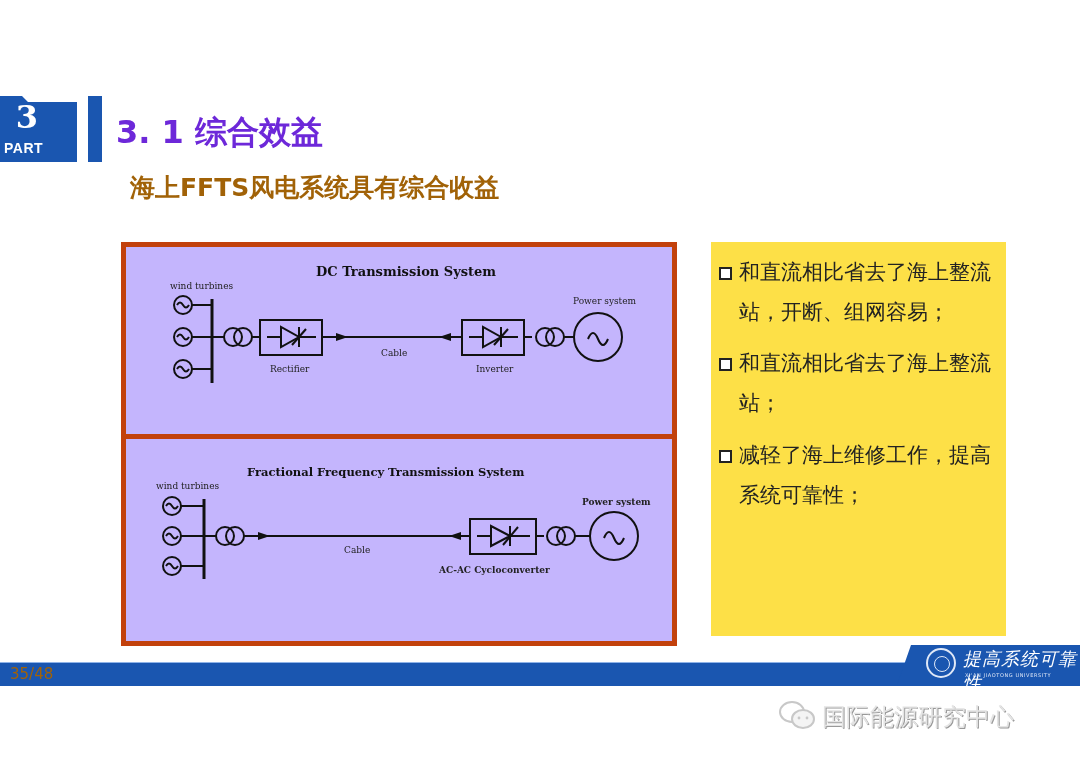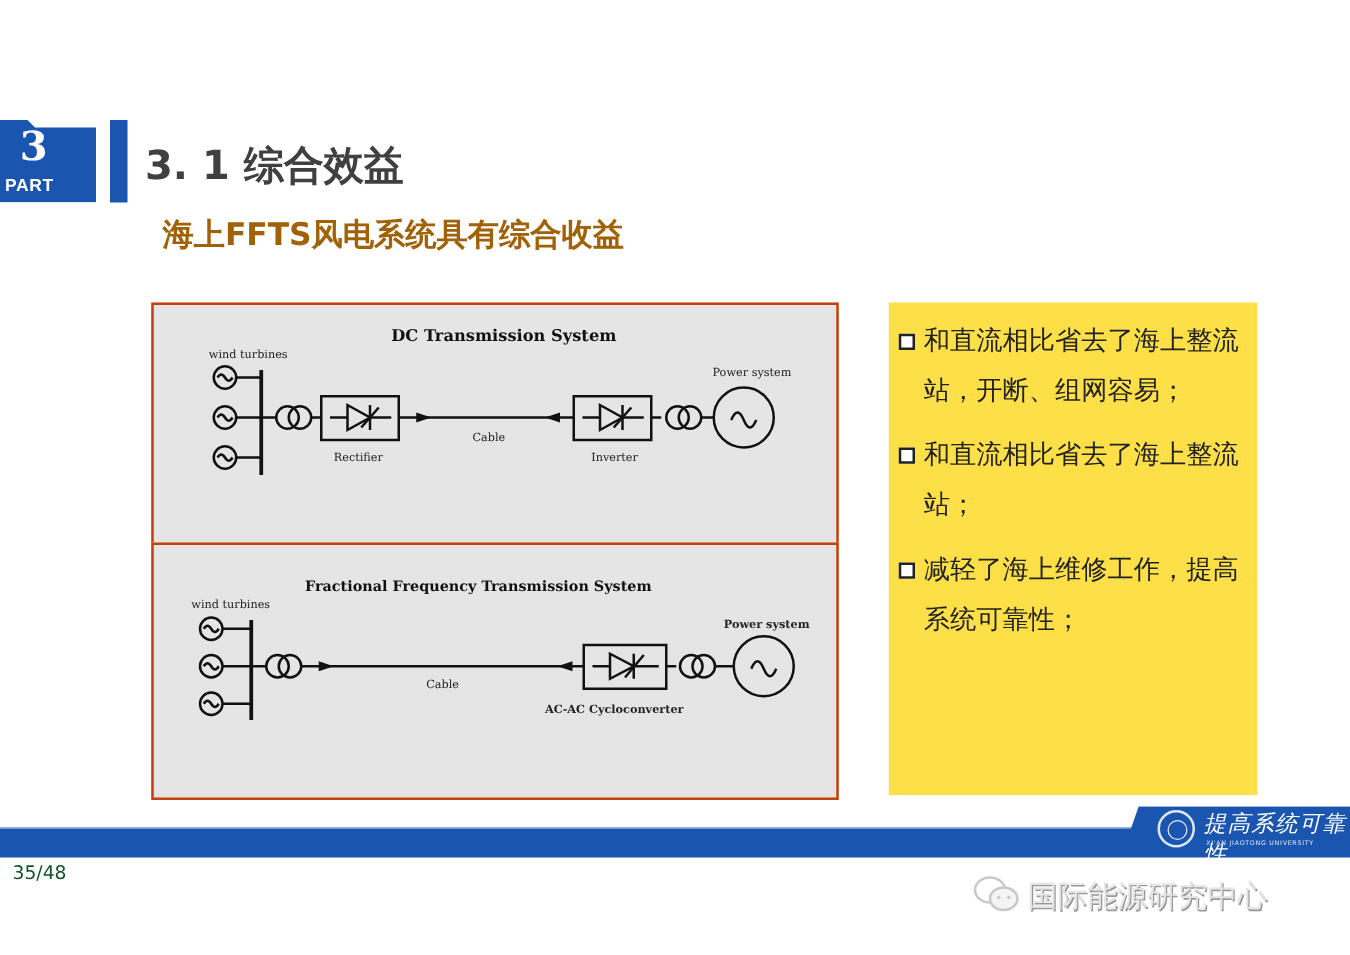--- a/index.html
+++ b/index.html
@@ -17,48 +17,48 @@
     color: #fff; font-family: "DejaVu Serif", serif; font-weight: bold; font-size: 32px; line-height: 34px;
   }
   .part-label {
     position: absolute; left: 4px; top: 140px; color: #fff; font-weight: bold;
     font-size: 14px; letter-spacing: 0.5px; font-family: "Liberation Sans", sans-serif; text-align: center;
   }
   .title-bar {
     position: absolute; left: 88px; top: 96px; width: 14px; height: 66px; background: #1a56b0;
   }
   .main-title {
-    position: absolute; left: 116px; top: 112px; color: #404040; font-size: 32px; line-height: 40px;
+    position: absolute; left: 116px; top: 112px; color: #6d28d9; font-size: 32px; line-height: 40px;
     font-weight: bold;
   }
   .sub-title {
     position: absolute; left: 130px; top: 172px; color: #a16207; font-size: 25px; font-weight: bold; line-height: 32px;
   }
   .diagram-panel {
-    position: absolute; left: 121px; width: 546px; background: #e5e5e5; border: 2px solid #c2410c;
+    position: absolute; left: 121px; width: 546px; background: #c4b5fd; border: 5px solid #c2410c;
   }
   .dc-panel { top: 242px; height: 191px; }
   .ffts-panel { top: 434px; height: 202px; }
   .diagram-panel svg { position: absolute; left: 0; top: 0; }
   .bullets-box {
     position: absolute; left: 711px; top: 242px; width: 295px; height: 394px; background: #fde047;
   }
   .bullet {
     position: absolute; left: 8px; width: 282px; font-size: 21px; line-height: 40px; color: #222;
   }
   .bullet .marker {
     position: absolute; left: 0; top: 15px; width: 9px; height: 9px; border: 2px solid #222; background: #fff;
   }
   .bullet .text { display: block; padding-left: 20px; }
   .footer-bar {
     position: absolute; left: 0; top: 662px; width: 1080px; height: 23px; background: #1a56b0;
     border-top: 1px solid #8fb3e8;
   }
   .page-num {
-    position: absolute; left: 10px; top: 663px; color: #14532d; font-size: 15px; line-height: 22px; margin-top: 24px;
+    position: absolute; left: 10px; top: 663px; color: #a16207; font-size: 15px; line-height: 22px;
   }
   .logo-plate {
     position: absolute; left: 897px; top: 645px; width: 183px; height: 40px; background: #1a56b0;
     clip-path: polygon(14px 0, 183px 0, 183px 40px, 0 40px);
   }
   .logo-emblem {
     position: absolute; left: 926px; top: 648px; width: 30px; height: 30px; border-radius: 50%;
     border: 2px solid #dfe8f7; box-sizing: border-box;
   }
   .logo-emblem::after {

